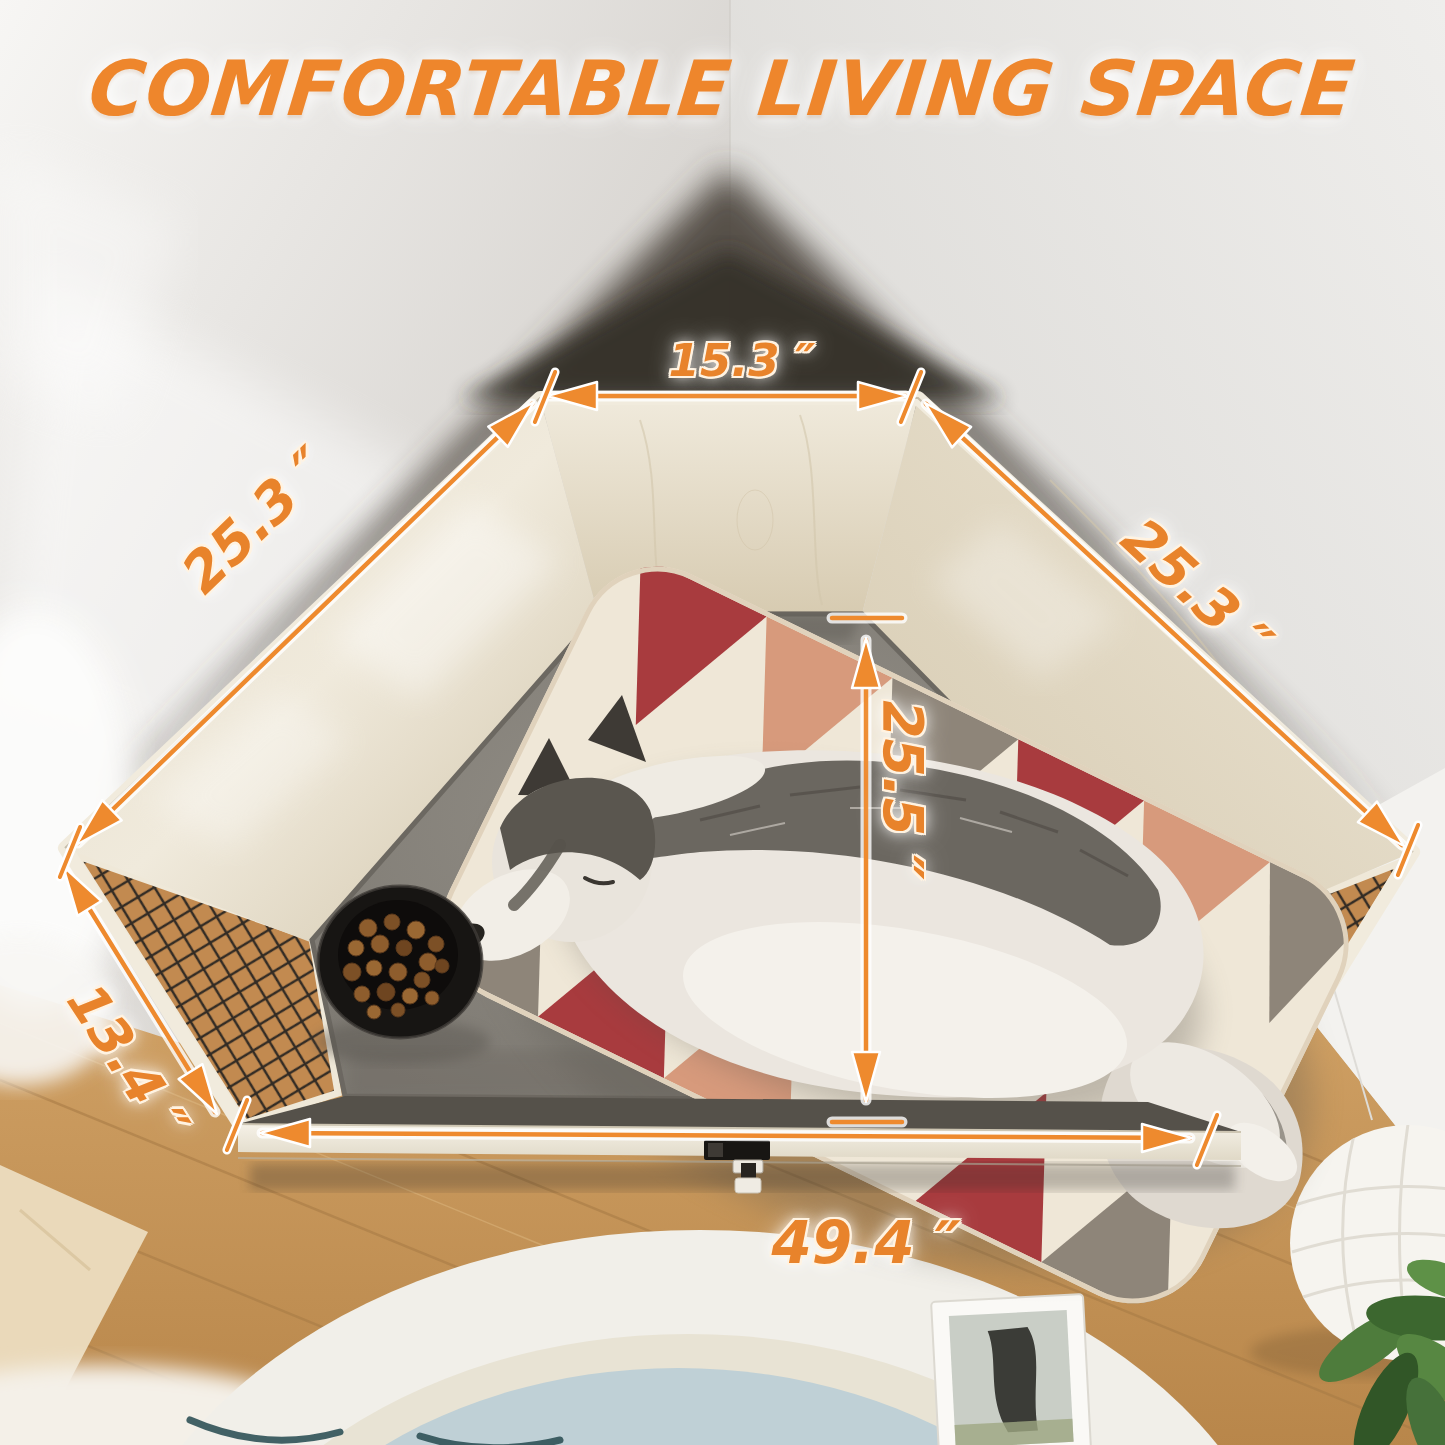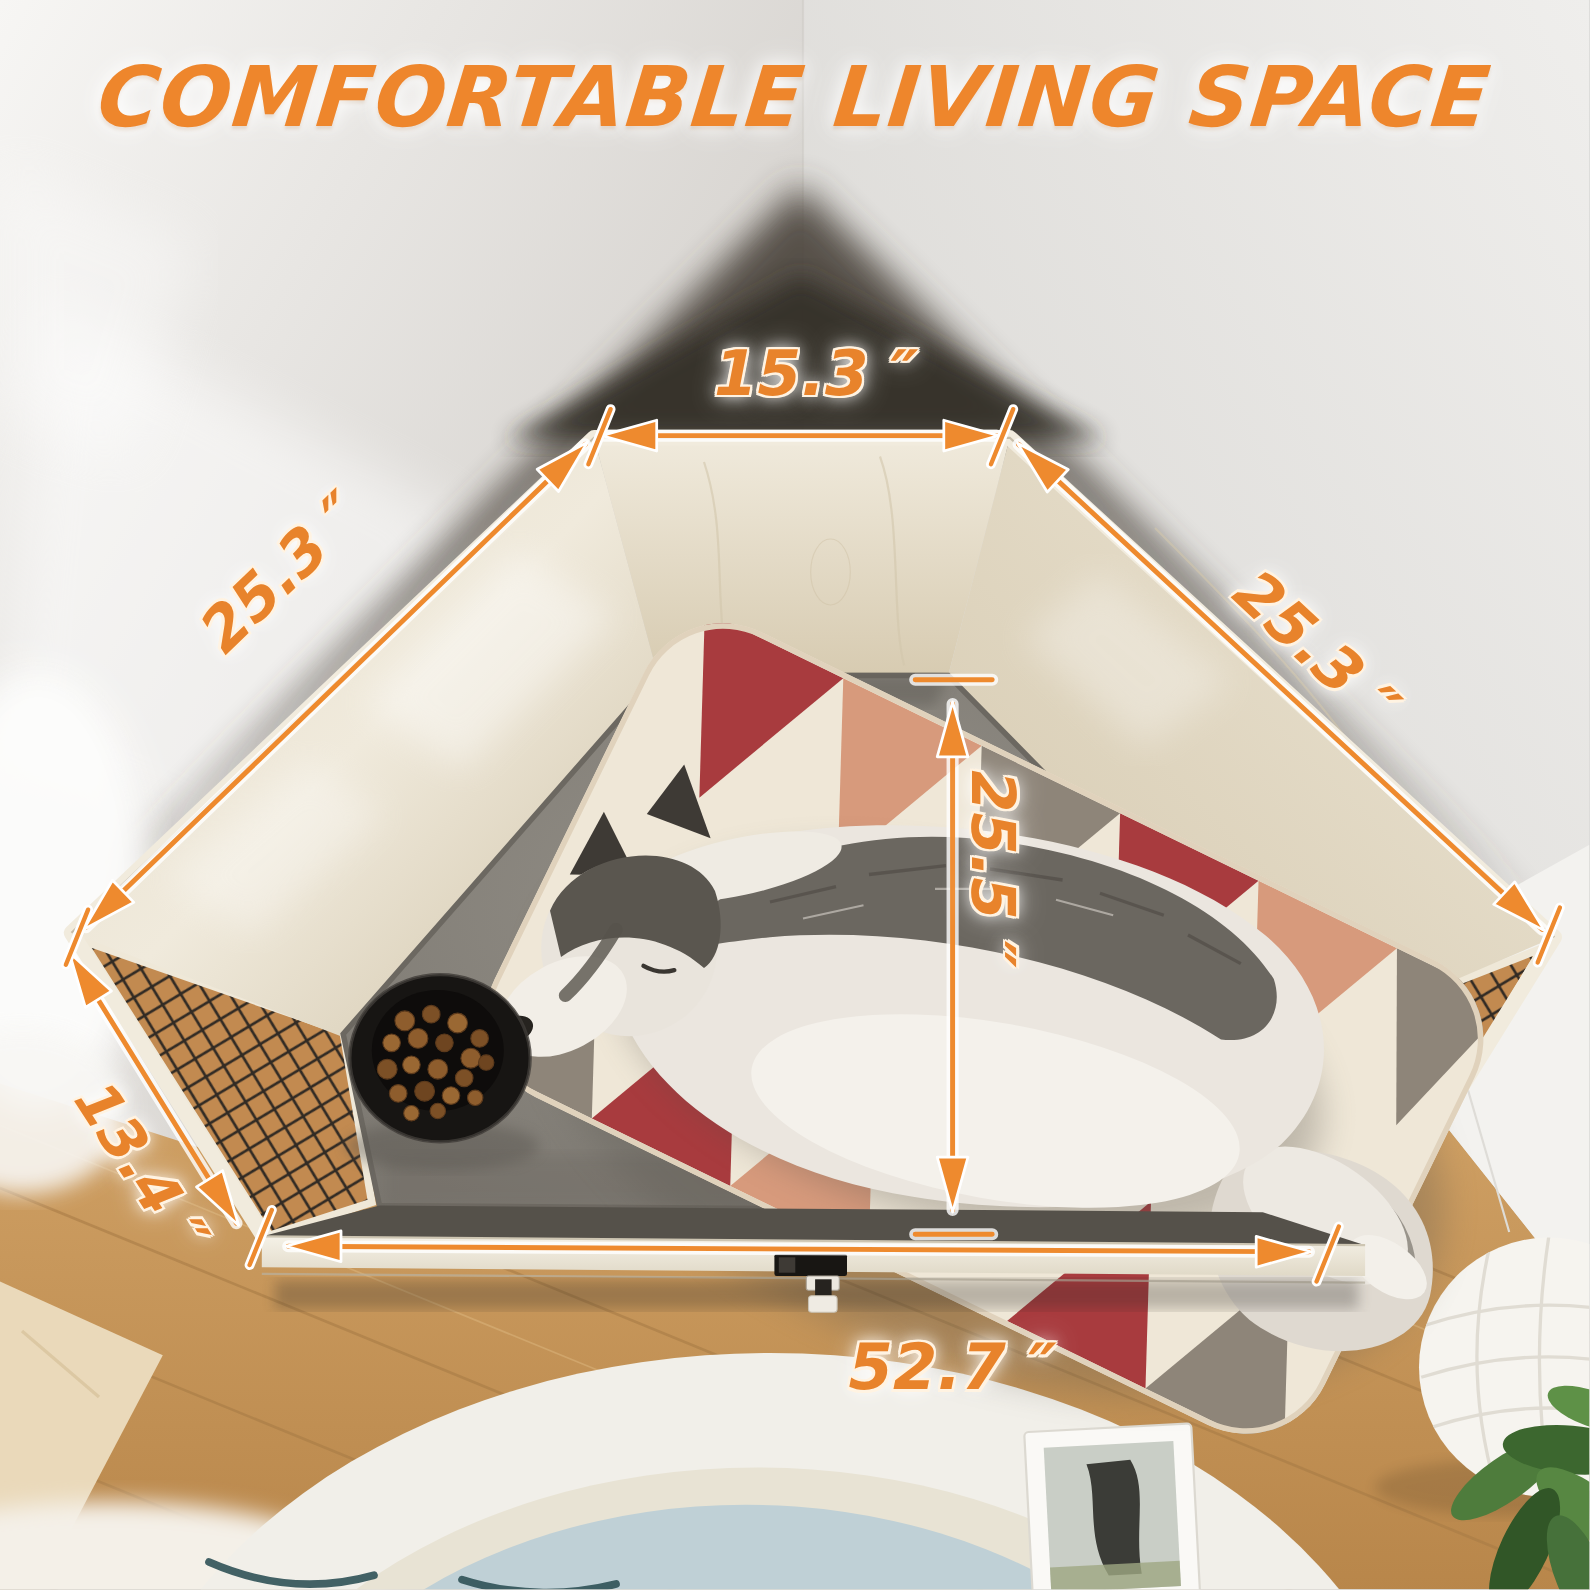--- a/index.html
+++ b/index.html
@@ -9,21 +9,21 @@
   .lbl{position:absolute;font-weight:bold;font-style:italic;color:#E8832B;
        white-space:nowrap;transform-origin:center;z-index:5;
        text-shadow:-2px 0 0 #FFF3E2,2px 0 0 #FFF3E2,0 -2px 0 #FFF3E2,0 2px 0 #FFF3E2,
         -2px -2px 0 #FFF3E2,2px 2px 0 #FFF3E2,-2px 2px 0 #FFF3E2,2px -2px 0 #FFF3E2,
         0 0 14px rgba(255,255,255,.95),0 0 26px rgba(255,255,255,.8);}
   #title{position:absolute;left:722px;top:88px;font-size:76px;font-weight:bold;
        font-style:italic;letter-spacing:1px;color:#EE862C;white-space:nowrap;z-index:5;
        transform:translate(-50%,-50%) skewX(-6deg);
        text-shadow:0 0 16px rgba(255,255,255,.95),0 0 30px rgba(255,255,255,.7),
         0 3px 3px rgba(150,80,15,.25);}
-  #lbl-top{left:742px;top:340px;font-size:57px;transform:translate(-50%,-50%);}
+  #lbl-top{left:742px;top:360px;font-size:45px;transform:translate(-50%,-50%);}
   #lbl-left{left:256px;top:520px;font-size:55px;transform:translate(-50%,-50%) rotate(-44deg);}
   #lbl-right{left:1197px;top:590px;font-size:55px;transform:translate(-50%,-50%) rotate(43deg);}
   #lbl-fl{left:128px;top:1062px;font-size:53px;transform:translate(-50%,-50%) rotate(57deg);}
   #lbl-bottom{left:866px;top:1243px;font-size:58px;transform:translate(-50%,-50%);}
   #lbl-inner{left:903px;top:790px;font-size:55px;transform:translate(-50%,-50%) rotate(90deg);}
   
   .du{stroke:#fff;stroke-width:11;opacity:.8;fill:none;stroke-linecap:round;}
   .dl{stroke:#EE8A2E;stroke-width:4.5;fill:none;stroke-linecap:round;}
   .ah{fill:#EE8A2E;stroke:#fff;stroke-width:2.5;stroke-linejoin:round;}
   .tu{stroke:#fff;stroke-width:9;stroke-linecap:round;}
@@ -376,16 +376,16 @@
           </g>
     </g>
   </g>
 </svg>
 
 <div id="title">COMFORTABLE LIVING SPACE</div>
 <div class="lbl" id="lbl-top">15.3 ″</div>
 <div class="lbl" id="lbl-left">25.3 ″</div>
 <div class="lbl" id="lbl-right">25.3 ″</div>
 <div class="lbl" id="lbl-fl">13.4 ″</div>
-<div class="lbl" id="lbl-bottom">52.7 ″</div>
+<div class="lbl" id="lbl-bottom">49.4 ″</div>
 <div class="lbl" id="lbl-inner">25.5 ″</div>
 
 </div>
 
 </body></html>

